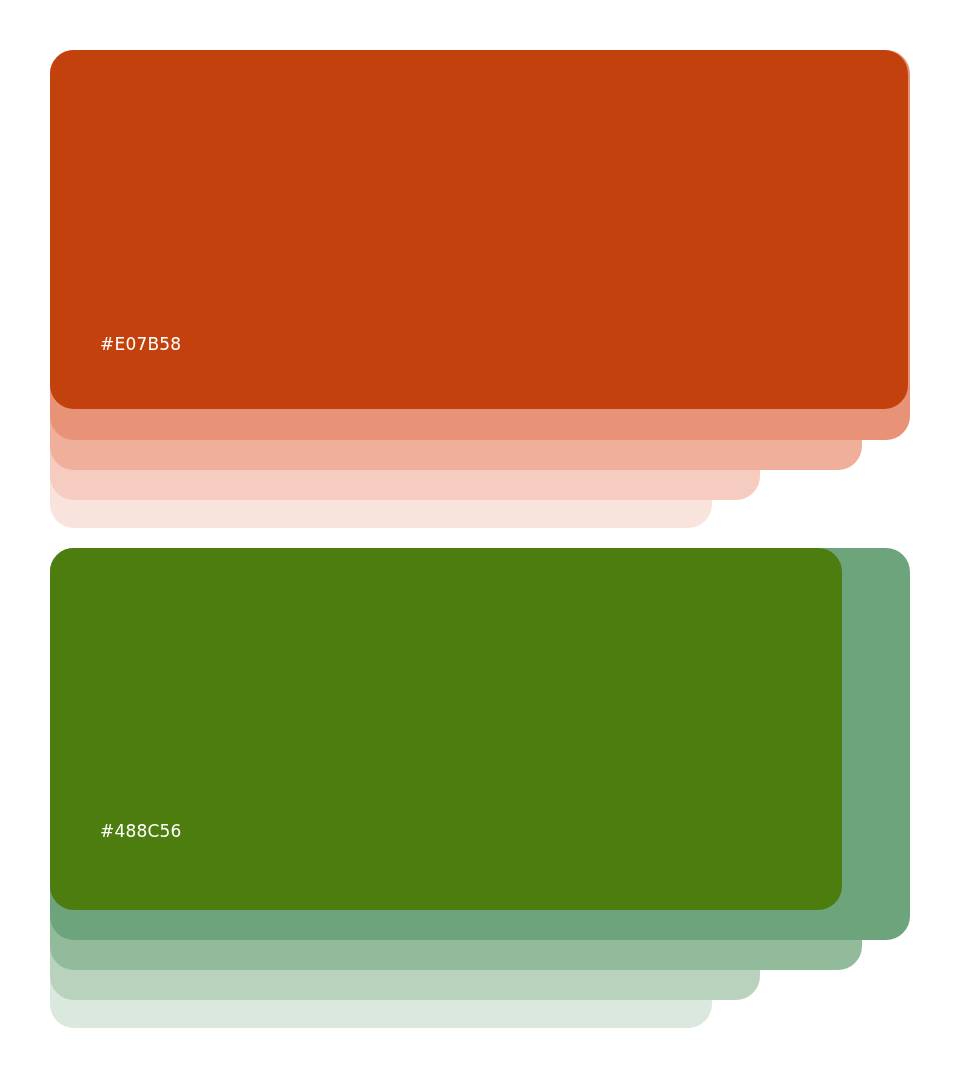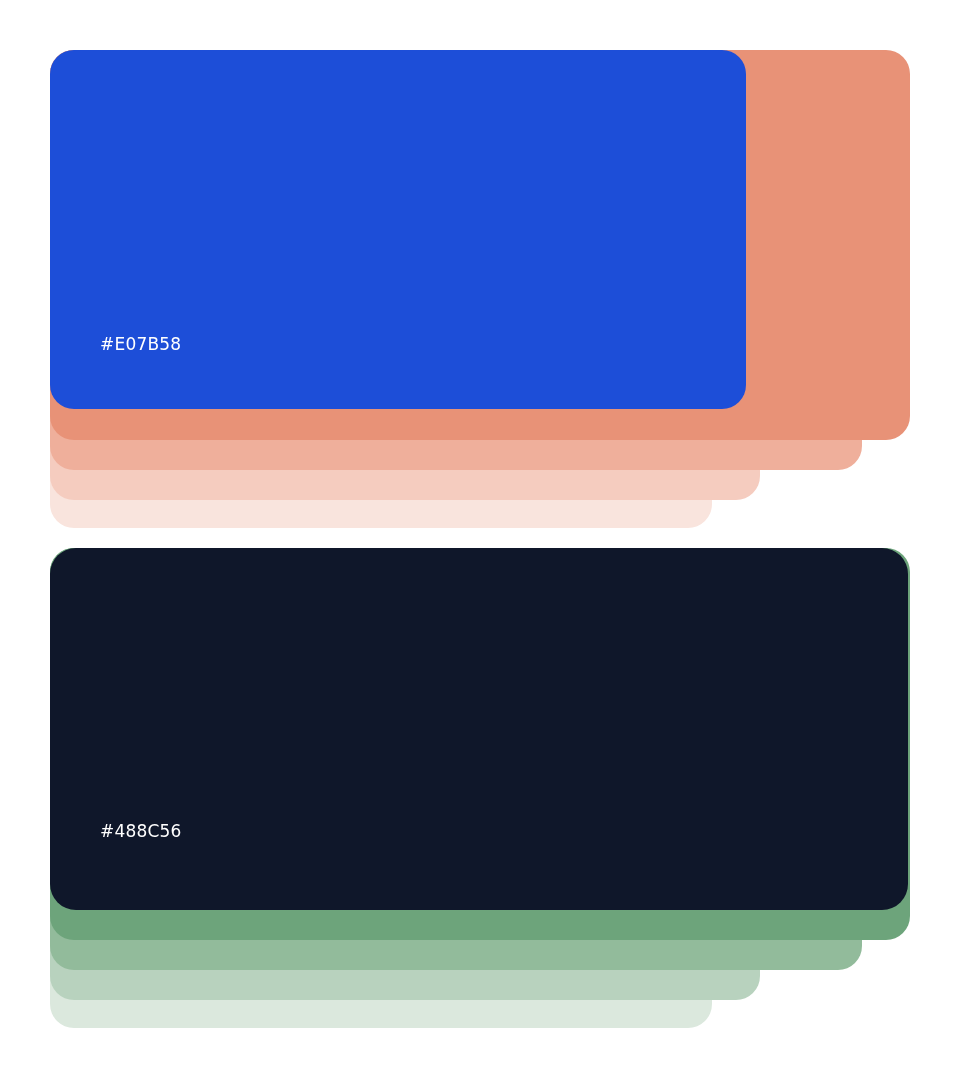--- a/index.html
+++ b/index.html
@@ -58,26 +58,26 @@
   #swatch-stack-green  .swatch-label { top: 275px; }
 </style>
 </head>
 <body style="background: rgb(255, 255, 255);">
 
 <div class="swatch-stack" id="swatch-stack-orange">
   <div class="stack-layer" style="background: rgb(249, 228, 221); width: 662px; height: 478px;"></div>
   <div class="stack-layer" style="background: rgb(245, 204, 191); width: 710px; height: 450px;"></div>
   <div class="stack-layer" style="background: rgb(239, 175, 155); width: 812px; height: 420px;"></div>
   <div class="stack-layer" style="background: rgb(232, 146, 119); width: 860px; height: 390px;"></div>
-  <div class="swatch-card" style="background: #1d4ed8; width: 696px; height: 359px;">
+  <div class="swatch-card" style="background: #c2410c; width: 858px; height: 359px;">
     <span class="swatch-label" style="color: rgb(255, 255, 255);">#E07B58</span>
   </div>
 </div>
 
 <div class="swatch-stack" id="swatch-stack-green">
   <div class="stack-layer" style="background: rgb(219, 232, 221); width: 662px; height: 480px;"></div>
   <div class="stack-layer" style="background: rgb(184, 210, 190); width: 710px; height: 452px;"></div>
   <div class="stack-layer" style="background: rgb(146, 187, 155); width: 812px; height: 422px;"></div>
   <div class="stack-layer" style="background: rgb(109, 164, 123); width: 860px; height: 392px;"></div>
-  <div class="swatch-card" style="background: #0f172a; width: 858px; height: 362px; border-radius: 26px;">
+  <div class="swatch-card" style="background: #4d7c0f; width: 792px; height: 362px;">
     <span class="swatch-label" style="color: rgb(255, 255, 255);">#488C56</span>
   </div>
 </div>
 
 </body></html>

